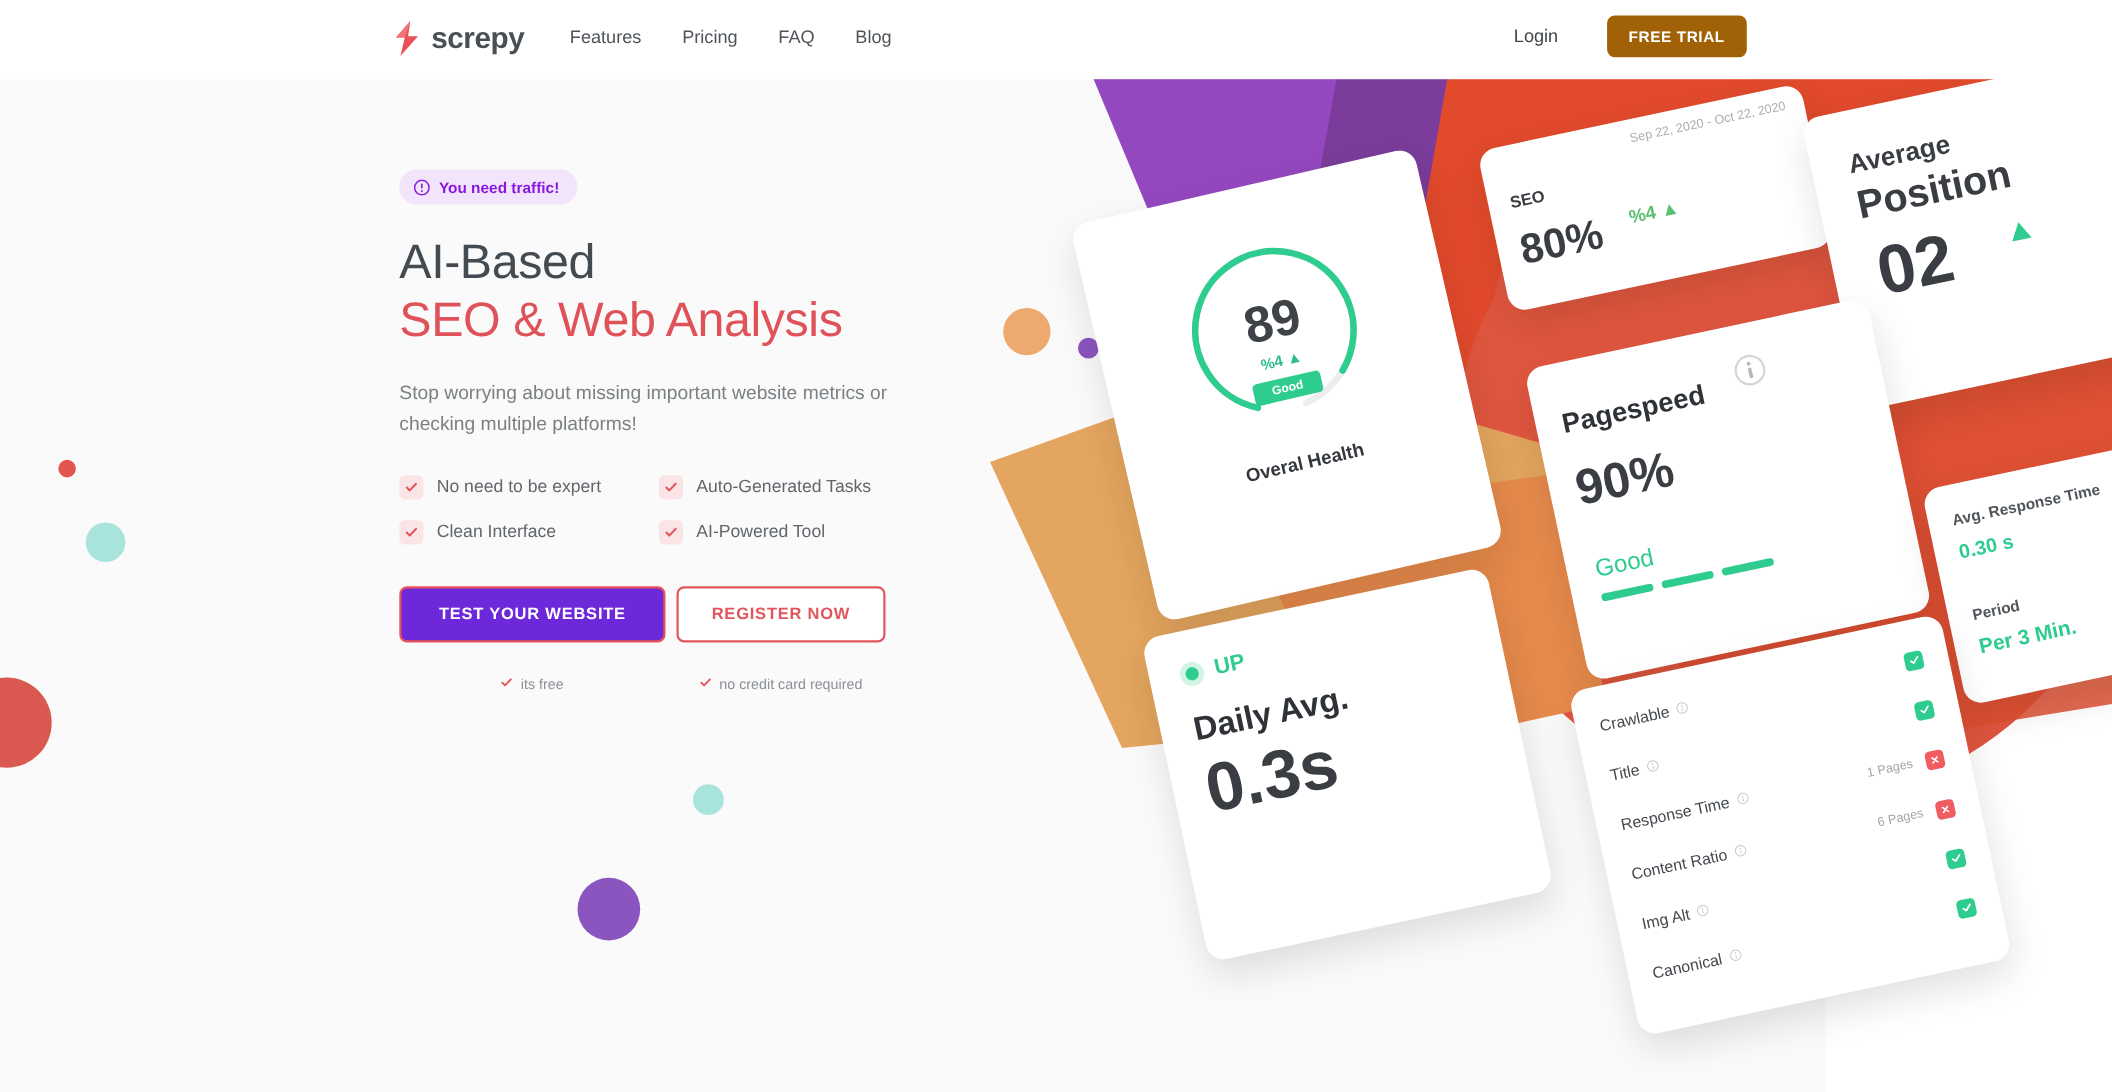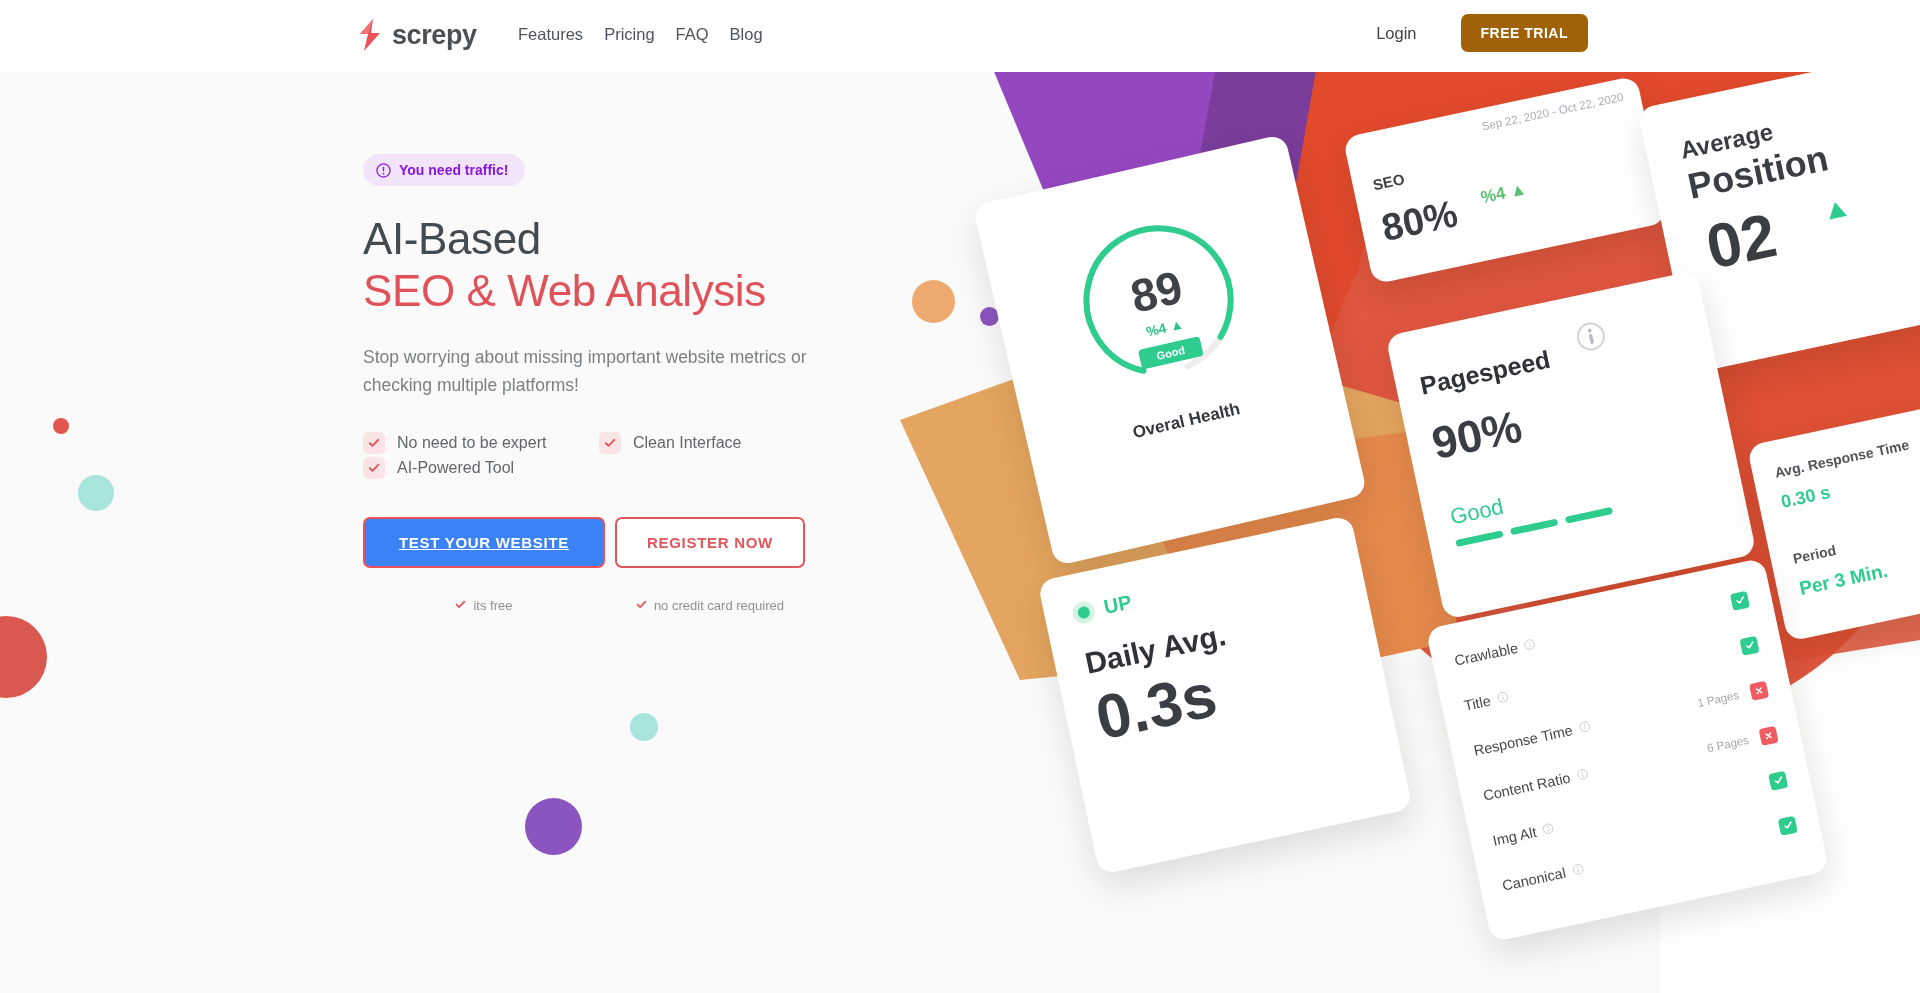--- a/index.html
+++ b/index.html
@@ -52,21 +52,21 @@
     color: #4a4f54;
     letter-spacing: -0.4px;
     line-height: 1;
   }
 
   .nav {
     position: absolute;
     left: 518px;
     top: 25px;
     display: flex;
-    gap: 21px;
+    gap: 37px;
   }
   .nav a {
     font-size: 16.5px;
     color: #4e545a;
     text-decoration: none;
     cursor: pointer;
     white-space: nowrap;
   }
 
   .header-right {
@@ -145,21 +145,21 @@
     font-size: 17.5px;
     line-height: 1.62;
     color: #7b8084;
     max-width: 470px;
   }
 
   .features {
     margin-top: 32px;
     display: grid;
     grid-template-columns: 236px auto;
-    row-gap: 3px;
+    row-gap: 19px;
   }
   .feature {
     display: flex;
     align-items: center;
     gap: 12px;
   }
   .feature-check {
     width: 22px; height: 22px;
     border-radius: 5px;
     background: #fbe4e5;
@@ -174,32 +174,31 @@
     white-space: nowrap;
   }
 
   .cta-row {
     margin-top: 38px;
     display: flex;
     gap: 10px;
   }
   .cta-block { display: flex; flex-direction: column; align-items: center; }
   .btn-primary {
-    background: #3b82f6;
+    background: #6d28d9;
     color: #ffffff;
     border: 2px solid #ea5157;
     border-radius: 7px;
     font-size: 15px;
     font-weight: bold;
     letter-spacing: 0.7px;
     padding: 15px 34px;
     cursor: pointer;
     font-family: "Liberation Sans", sans-serif;
     white-space: nowrap;
-    text-decoration: underline;
   }
   .btn-outline {
     background: #ffffff;
     color: #e0565c;
     border: 2px solid #e0565c;
     border-radius: 7px;
     font-size: 15px;
     font-weight: bold;
     letter-spacing: 0.7px;
     padding: 15px 30px;
@@ -542,20 +541,28 @@
       <p class="subtext">Stop worrying about missing important website metrics or checking multiple platforms!</p>
 
       <div class="features">
         <div class="feature">
           <span class="feature-check">
             <svg width="12" height="12" viewBox="0 0 12 12">
                 <path d="M1.8 6.2 L4.5 8.8 L10.2 2.8" fill="none" stroke="#e0565c" stroke-width="1.9" stroke-linecap="round" stroke-linejoin="round"></path>
               </svg>
           </span>
           <span class="feature-label">No need to be expert</span>
+        </div>
+        <div class="feature">
+          <span class="feature-check">
+            <svg width="12" height="12" viewBox="0 0 12 12">
+                <path d="M1.8 6.2 L4.5 8.8 L10.2 2.8" fill="none" stroke="#e0565c" stroke-width="1.9" stroke-linecap="round" stroke-linejoin="round"></path>
+              </svg>
+          </span>
+          <span class="feature-label">Auto-Generated Tasks</span>
         </div>
         <div class="feature">
           <span class="feature-check">
             <svg width="12" height="12" viewBox="0 0 12 12">
                 <path d="M1.8 6.2 L4.5 8.8 L10.2 2.8" fill="none" stroke="#e0565c" stroke-width="1.9" stroke-linecap="round" stroke-linejoin="round"></path>
               </svg>
           </span>
           <span class="feature-label">Clean Interface</span>
         </div>
         <div class="feature">

